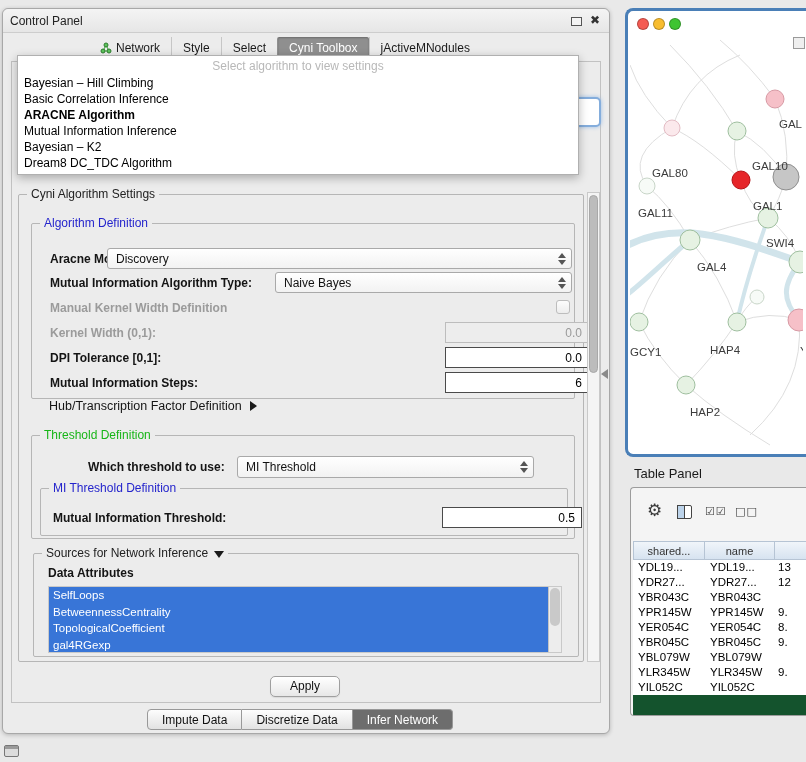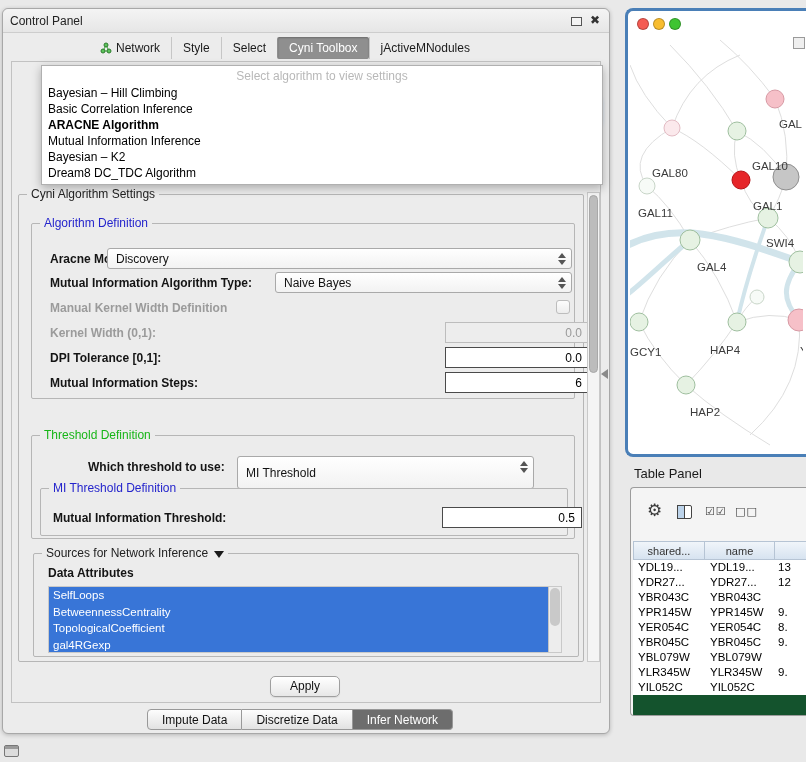--- a/index.html
+++ b/index.html
@@ -18,22 +18,22 @@
   .close-ico { position:absolute; right:9px; top:4px; font-size:12px; font-weight:bold; color:#333; font-family:"DejaVu Sans",sans-serif; }
 
   .tabbar { left:86px; top:28px; height:22px; display:flex; align-items:stretch; }
   .tab { display:flex; align-items:center; gap:4px; padding:0 11px; font-size:12px; color:#1a1a1a; cursor:default; }
   .tab + .tab { border-left:1px solid #c6c6c6; }
   .tab.active { background:var(--tab-active,#8f8f8f); color:#fff; border-radius:2px; border-left-color:transparent; box-shadow:inset 0 1px 2px rgba(0,0,0,.25); }
 
   .content-frame { left:8px; top:52px; width:590px; height:642px; border:1px solid #c2c2c2; background:#ececec; }
 
   
-  .popup { left:14px; top:56px; width:562px; background:#fff; border:1px solid #b0b0b0;
-    box-shadow:0 3px 9px rgba(0,0,0,.28); z-index:50; padding:2px 0 3px 0;margin-left:24px; }
+  .popup { left:14px; top:46px; width:562px; background:#fff; border:1px solid #b0b0b0;
+    box-shadow:0 3px 9px rgba(0,0,0,.28); z-index:50; padding:2px 0 3px 0; }
   .popup .ph { height:17px; line-height:17px; text-align:center; color:#b8b8b8; font-size:12px; }
   .popup .item { height:16px; line-height:16px; padding:0 6px; font-size:12px; color:#000; white-space:nowrap; }
   .popup .item.bold { font-weight:bold; }
 
   .combo-frag { left:556px; top:88px; width:42px; height:30px; background:#fff; border:2px solid #84addc;
     border-radius:5px; box-shadow:0 0 4px #9cbde4; z-index:10; }
 
   
   .group { border:1px solid #b6b6b6; border-radius:2px; }
   .group > .legend { position:absolute; top:-8px; left:8px; background:#ececec; padding:0 4px;
@@ -188,26 +188,29 @@
           <span class="lbl disabled" style="left:18px; top:102px;">Kernel Width (0,1):</span>
           <div class="field disabled" style="left:396px; top:98px; width:144px;">0.0</div>
 
           <span class="lbl" style="left:18px; top:127px;">DPI Tolerance [0,1]:</span>
           <div class="field" style="left:396px; top:123px; width:144px;">0.0</div>
 
           <span class="lbl" style="left:18px; top:152px;">Mutual Information Steps:</span>
           <div class="field" style="left:396px; top:148px; width:144px;">6</div>
         </div>
 
+        <div class="plain" style="left:30px; top:204px; font-size:12.5px;">
+          <span>Hub/Transcription Factor Definition</span><span class="tri-right"></span>
+        </div>
 
         <div class="abs group" style="left:12px; top:240px; width:544px; height:104px;">
           <span class="legend green">Threshold Definition</span>
 
           <span class="lbl" style="left:56px; top:24px;">Which threshold to use:</span>
-          <div class="combo" style="left:205px; top:20px; width:297px; height:33px;">
+          <div class="combo" style="left:205px; top:20px; width:297px; height:22px;">
             <span>MI Threshold</span>
             <span class="stepper">
                 <i class="up"></i>
                 <i class="down"></i>
               </span>
           </div>
 
           <div class="abs group" style="left:8px; top:52px; width:528px; height:48px;">
             <span class="legend blue">MI Threshold Definition</span>
             <span class="lbl" style="left:12px; top:22px;">Mutual Information Threshold:</span>

